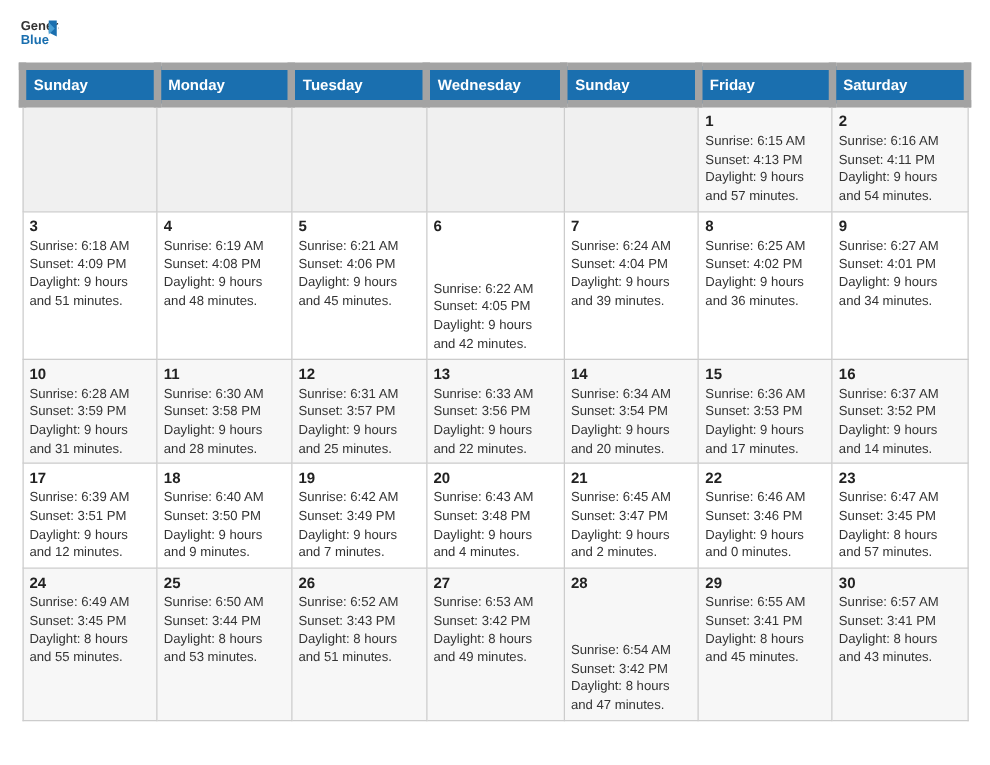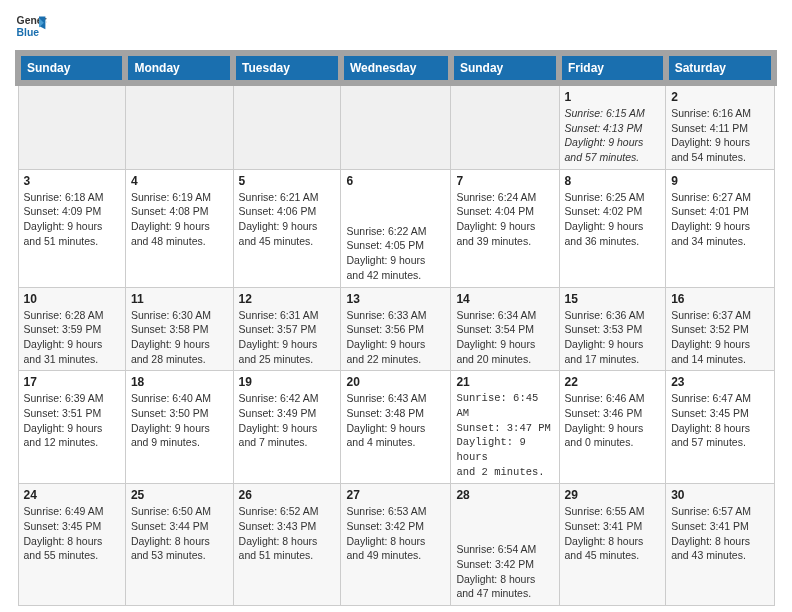--- a/index.html
+++ b/index.html
@@ -116,21 +116,21 @@
   </thead>
   <tbody id="calendar-body">
       <tr>
         <td class="empty"></td>
         <td class="empty"></td>
         <td class="empty"></td>
         <td class="empty"></td>
         <td class="empty"></td>
         <td>
           <span class="day-num">1</span>
-          <div class="day-info" style="white-space: pre-line; font-style: italic;">Sunrise: 6:15 AM
+          <div class="day-info" style="white-space: pre-line;">Sunrise: 6:15 AM
 Sunset: 4:13 PM
 Daylight: 9 hours
 and 57 minutes.</div>
         </td>
         <td>
           <span class="day-num">2</span>
           <div class="day-info" style="white-space: pre-line;">Sunrise: 6:16 AM
 Sunset: 4:11 PM
 Daylight: 9 hours
 and 54 minutes.</div>
@@ -262,21 +262,21 @@
         </td>
         <td>
           <span class="day-num">20</span>
           <div class="day-info" style="white-space: pre-line;">Sunrise: 6:43 AM
 Sunset: 3:48 PM
 Daylight: 9 hours
 and 4 minutes.</div>
         </td>
         <td>
           <span class="day-num">21</span>
-          <div class="day-info" style="white-space: pre-line; font-family: Liberation Mono, monospace;">Sunrise: 6:45 AM
+          <div class="day-info" style="white-space: pre-line;">Sunrise: 6:45 AM
 Sunset: 3:47 PM
 Daylight: 9 hours
 and 2 minutes.</div>
         </td>
         <td>
           <span class="day-num">22</span>
           <div class="day-info" style="white-space: pre-line;">Sunrise: 6:46 AM
 Sunset: 3:46 PM
 Daylight: 9 hours
 and 0 minutes.</div>

